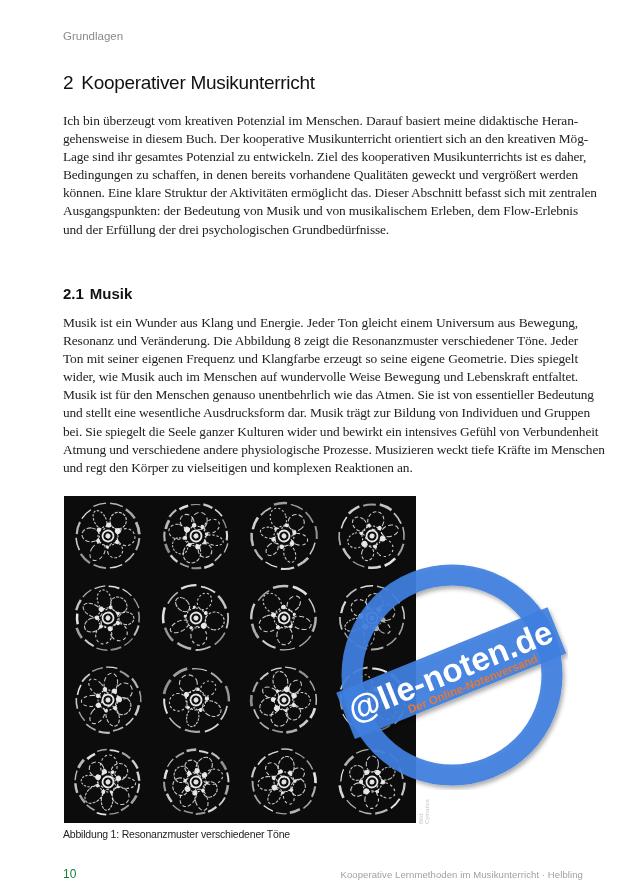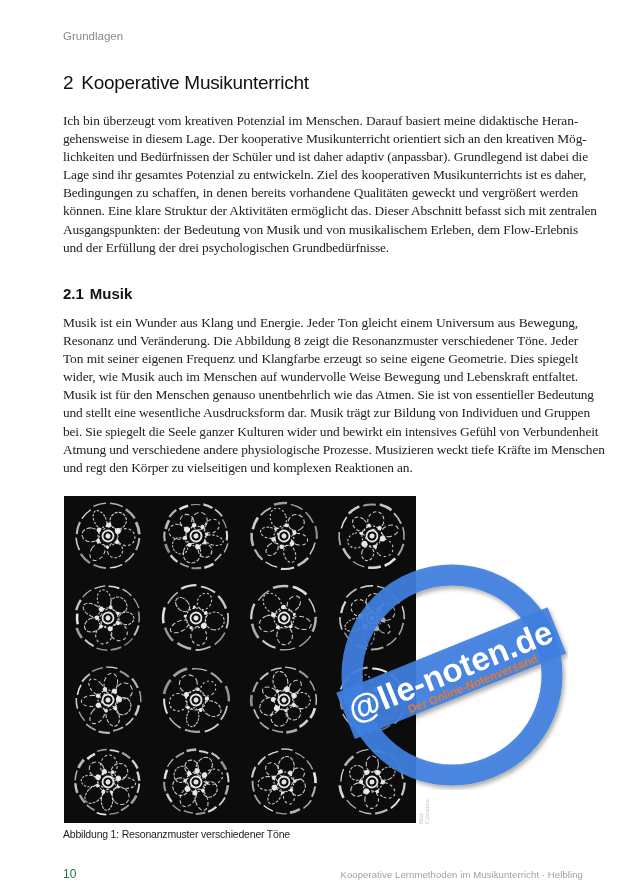--- a/index.html
+++ b/index.html
@@ -56,27 +56,26 @@
     }
 
     .watermark { position: absolute; left: 336px; top: 562px; width: 232px; height: 228px; pointer-events: none; }
   </style>
 </head>
 <body>
 
 <div class="running-head">Grundlagen</div>
 
 <h1 class="chapter-title">
-  <span class="num">2</span><span>Kooperative Musikunterricht</span>
+  <span class="num">2</span><span>Kooperativer Musikunterricht</span>
 </h1>
 
 <div class="para p1" id="p1">
     <span class="line">Ich bin überzeugt vom kreativen Potenzial im Menschen. Darauf basiert meine didaktische Heran-</span>
-    <span class="line">gehensweise in diesem Lage. Der kooperative Musikunterricht orientiert sich an den kreativen Mög-</span>
-    <span class="line">lichkeiten und Bedürfnissen der Schüler und ist daher adaptiv (anpassbar). Grundlegend ist dabei die</span>
+    <span class="line">gehensweise in diesem Buch. Der kooperative Musikunterricht orientiert sich an den kreativen Mög-</span>
     <span class="line">Lage sind ihr gesamtes Potenzial zu entwickeln. Ziel des kooperativen Musikunterrichts ist es daher,</span>
     <span class="line">Bedingungen zu schaffen, in denen bereits vorhandene Qualitäten geweckt und vergrößert werden</span>
     <span class="line">können. Eine klare Struktur der Aktivitäten ermöglicht das. Dieser Abschnitt befasst sich mit zentralen</span>
     <span class="line">Ausgangspunkten: der Bedeutung von Musik und von musikalischem Erleben, dem Flow-Erlebnis</span>
     <span class="line last">und der Erfüllung der drei psychologischen Grundbedürfnisse.</span>
   </div>
 
 <h2 class="section-title">
   <span class="num">2.1</span><span>Musik</span>
 </h2>

